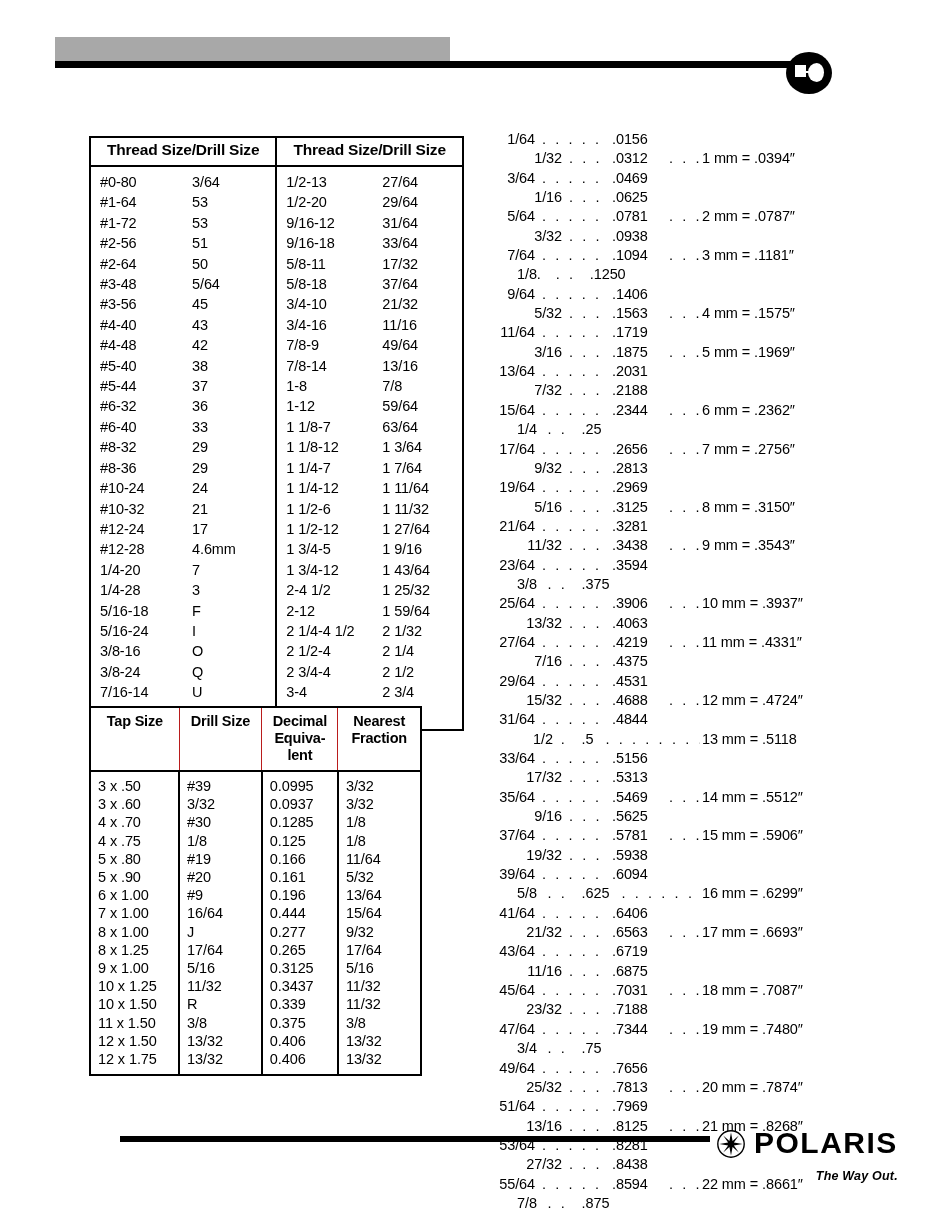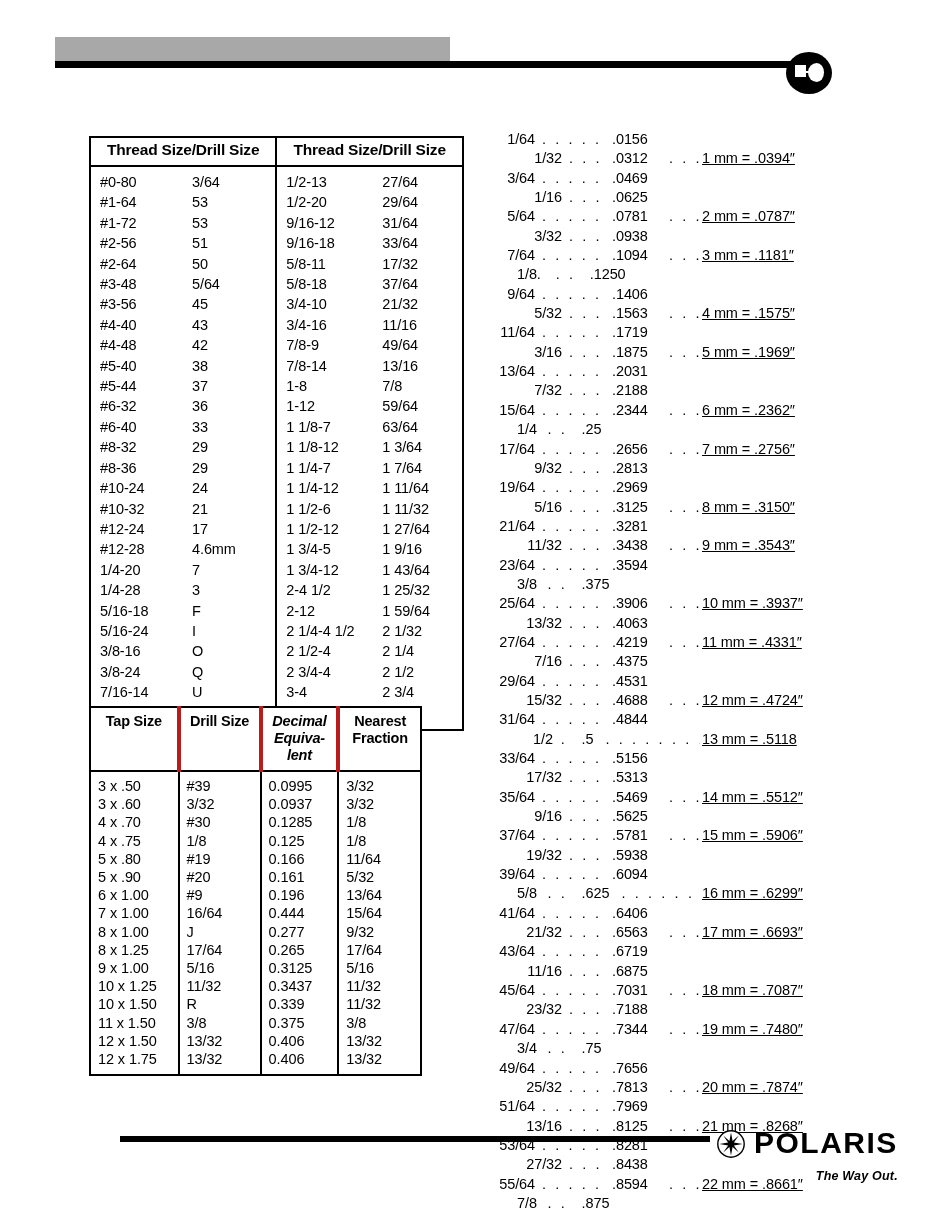--- a/index.html
+++ b/index.html
@@ -123,21 +123,21 @@
   #thread-col-right .pair-row .pr-name { width: 96px; }
 
   
   #tap-table {
     left: 89px;
     top: 706px;
     width: 333px;
   }
   #tap-table th {
     border-bottom: 2px solid #000000;
-    border-right: 4px solid #b91c1c;
+    border-right: 1px solid #b91c1c;
     font-size: 14.5px;
     font-weight: bold;
     text-align: center;
     line-height: 17px;
     padding: 5px 2px 6px 2px;
     letter-spacing: -0.2px;
     vertical-align: top;
   }
   #tap-table th.last { border-right: none; }
   #tap-table td {
@@ -188,21 +188,20 @@
   .conv-dots2 {
     position: absolute;
     top: 0;
     left: 182px;
     letter-spacing: 2.6px;
   }
   .conv-mm {
     position: absolute;
     top: 0;
     left: 215px;
-    text-decoration: underline;
   }
   
   .conv-row.short .conv-dec { left: auto; }
 </style>
 </head>
 <body>
 
 <div id="header-band"></div>
 <div id="header-rule"></div>
 <div id="header-badge">
@@ -440,21 +439,21 @@
 
 <table class="doc-table" id="tap-table">
   <thead>
     <tr id="tap-header-row">
         <th style="width: 86px;">
           <div>Tap Size</div>
         </th>
         <th style="width: 82px;">
           <div>Drill Size</div>
         </th>
-        <th style="width: 73px; font-style: italic;">
+        <th style="width: 73px;">
           <div>Decimal</div>
           <div>Equiva-</div>
           <div>lent</div>
         </th>
         <th class="last" style="width: 80px;">
           <div>Nearest</div>
           <div>Fraction</div>
         </th>
       </tr>
   </thead>

